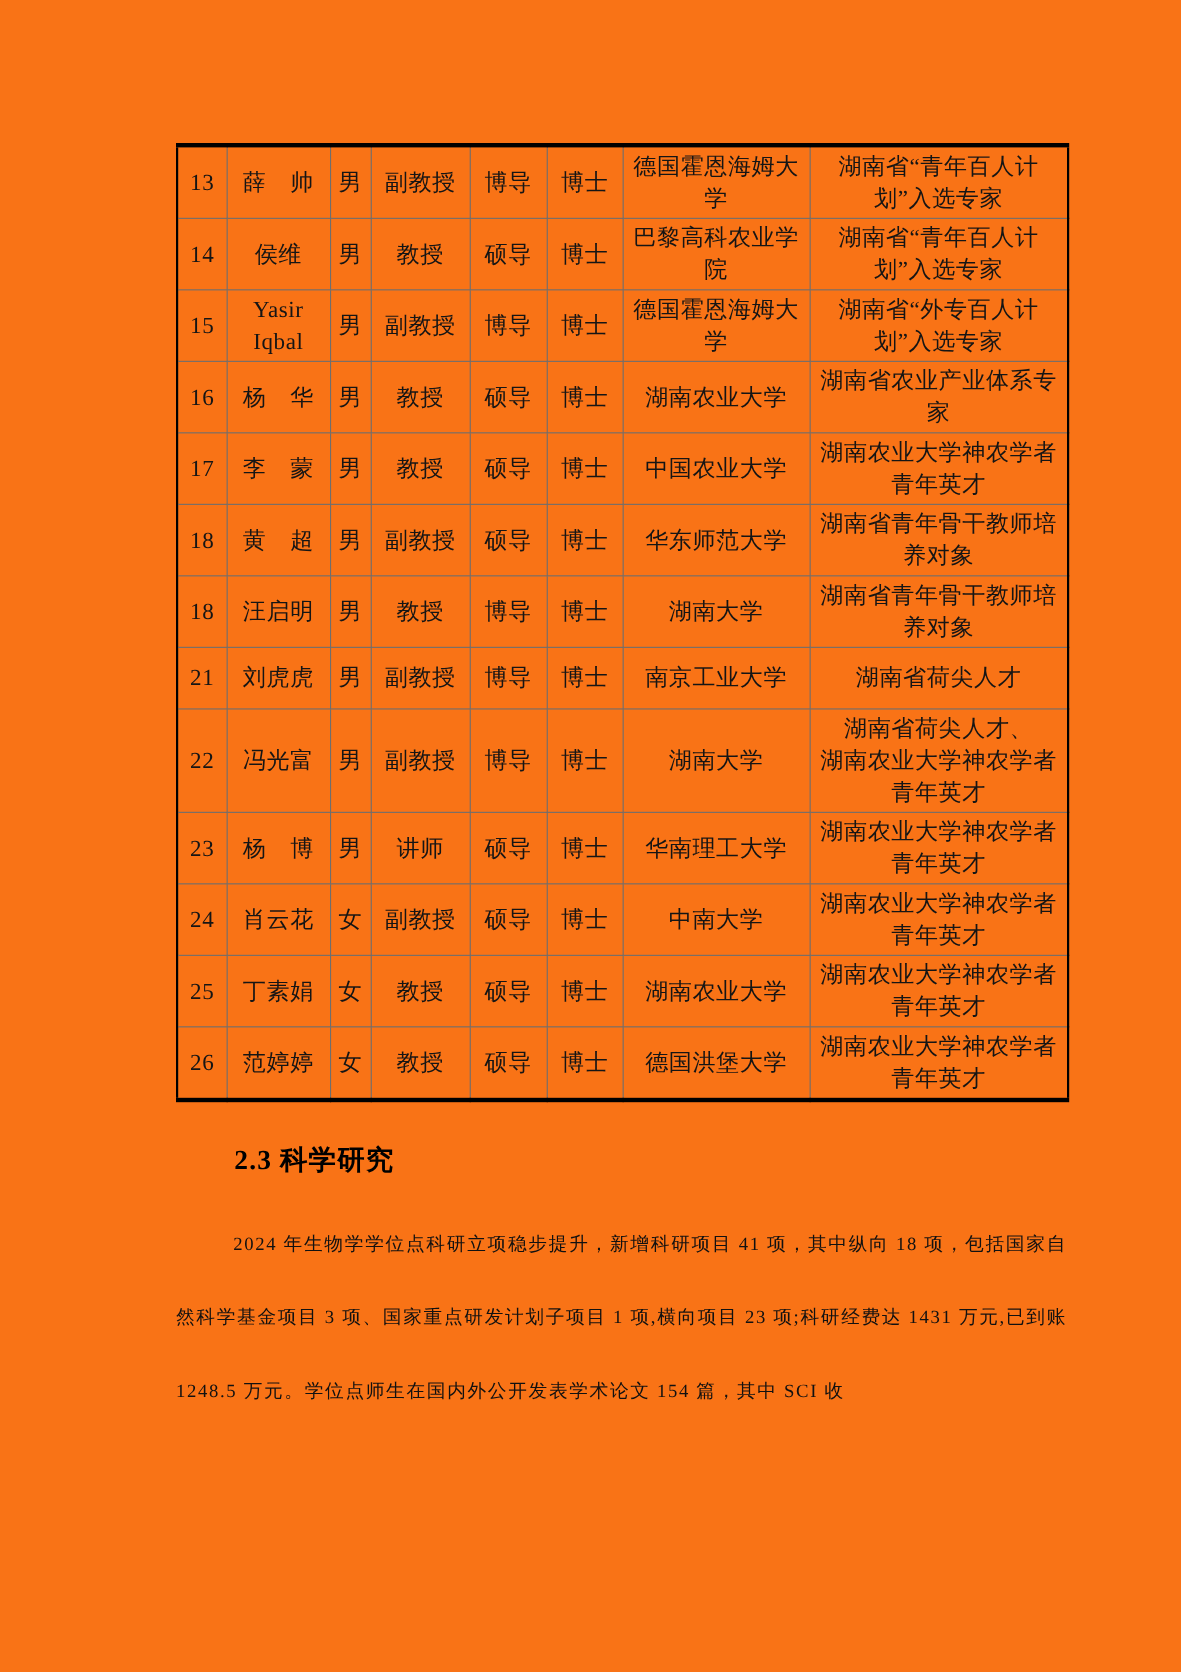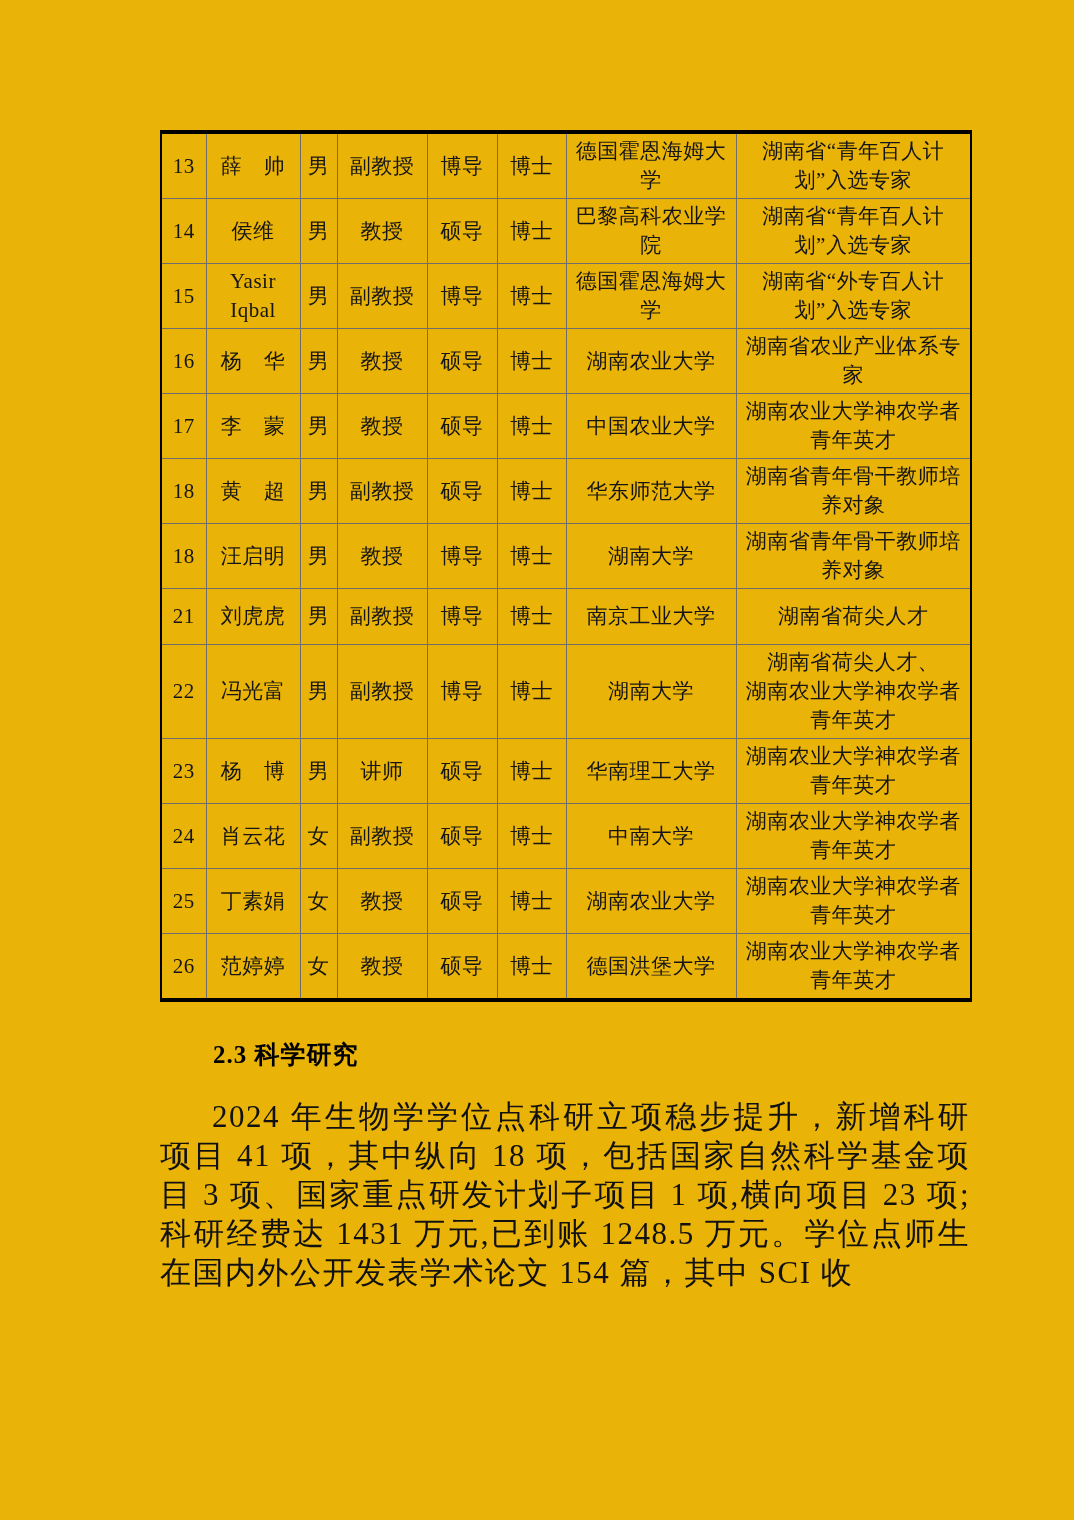--- a/index.html
+++ b/index.html
@@ -4,21 +4,21 @@
 <style>
   html, body {
     margin: 0;
     padding: 0;
     background: #ffffff;
   }
   .page {
     position: relative;
     width: 1074px;
     height: 1520px;
-    background: #eab308;
+    background: #f97316;
     box-sizing: border-box;
     padding: 130px 104px 0 160px;
     font-family: "Liberation Serif", "DejaVu Serif", serif;
     color: #151515;
     overflow: hidden;
   }
   table.faculty-table {
     width: 810px;
     table-layout: fixed;
     border-collapse: collapse;
@@ -53,22 +53,22 @@
   .section-heading {
     margin: 36px 0 0 53px;
     font-size: 25px;
     font-weight: bold;
     letter-spacing: 1px;
     color: #000;
   }
   .body-paragraph {
     margin: 26px 0 0 0;
     width: 810px;
-    font-size: 31px;
-    line-height: 39px;
+    font-size: 17px;
+    line-height: 67px;
     letter-spacing: 1.5px;
     text-align: justify;
     text-indent: 52px;
     color: #111;
   }
 </style>
 </head>
 <body>
 
 <div class="page">

